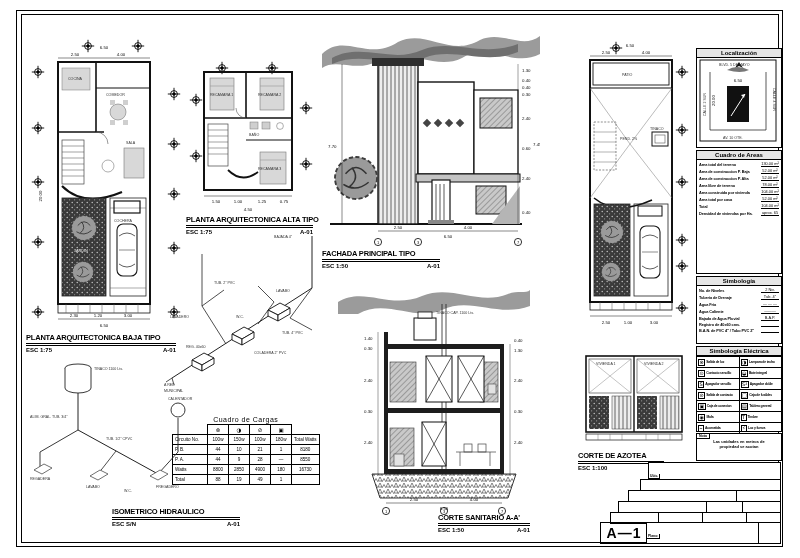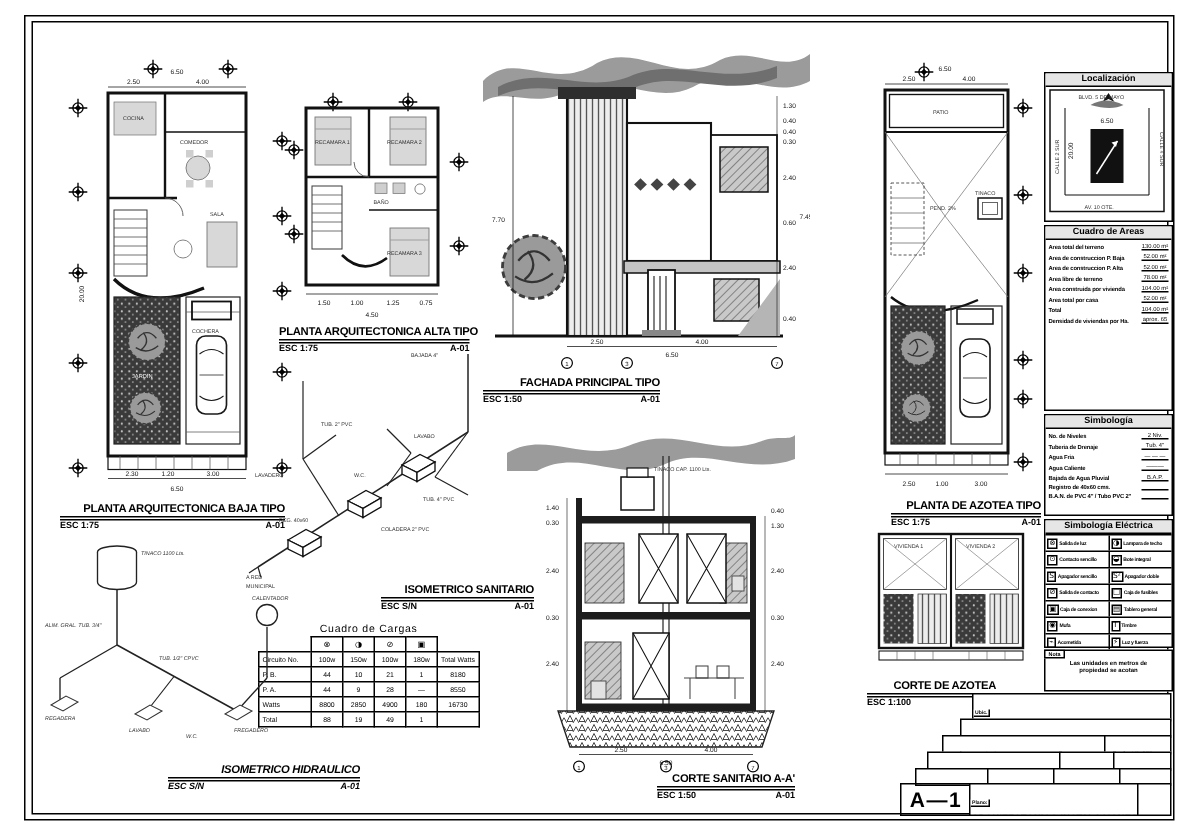--- a/index.html
+++ b/index.html
@@ -1,21 +1,21 @@
 <!DOCTYPE html>
 <html><head>
 <meta charset="utf-8">
 <style>
   html,body{margin:0;padding:0;background:#fff;}
   .sheet{position:relative;width:800px;height:558px;background:#fff;overflow:hidden;
          font-family:"Liberation Sans",sans-serif;color:#000;}
   .frame-outer{position:absolute;left:16px;top:10px;right:17px;bottom:11px;border:1.8px solid #000;}
   .frame-inner{position:absolute;left:21px;top:14px;right:21px;bottom:15px;border:0.8px solid #000;}
   figure{position:absolute;margin:0;}
-  .cap{font-weight:bold;color:#000;text-align:right;}
+  .cap{font-weight:bold;color:#000;}
   .cap .t{display:block;font-size:7.5px;line-height:8.5px;border-bottom:1.6px solid #000;
           white-space:nowrap;letter-spacing:-0.2px;}
   .cap .r{display:flex;justify-content:space-between;font-size:6px;border-top:0.6px solid #000;
           margin-top:1px;padding-top:1px;}
   svg text{font-family:"Liberation Sans",sans-serif;fill:#111;}
   .dim{font-size:4.4px;}
   .dimc{font-size:4.4px;text-anchor:middle;}
   .lbl{font-size:3.6px;fill:#333;}
   .lblw{font-size:3.8px;fill:#eee;}
   .box{position:absolute;border:1px solid #000;background:#fff;}
@@ -91,21 +91,21 @@
         </g>
       <g id="car">
           <rect x="-10" y="-26" width="20" height="52" rx="6" fill="#fff" stroke="#1a1a1a" stroke-width="1.1"></rect>
         <path d="M-8 -14 Q0 -20 8 -14 M-8 14 Q0 20 8 14" stroke="#1a1a1a" fill="none" stroke-width="0.7"></path>
         <line x1="-8" y1="0" x2="8" y2="0" stroke="#1a1a1a" stroke-width="0.5"></line>
         </g>
     </defs>
   </svg>
 
   
-  <figure style="left:40px;top:36px;">
+  <figure style="left:26px;top:36px;">
     <svg width="158" height="294" viewBox="0 0 158 294">
       <use href="#axm" transform="translate(62,10)"></use>
         <use href="#axm" transform="translate(112,10)"></use>
       <use href="#axm" transform="translate(12,36)"></use>
         <use href="#axm" transform="translate(12,92)"></use>
       <use href="#axm" transform="translate(12,146)"></use>
         <use href="#axm" transform="translate(12,206)"></use>
       <use href="#axm" transform="translate(12,276)"></use>
         <use href="#axm" transform="translate(148,58)"></use>
       <use href="#axm" transform="translate(148,108)"></use>
@@ -323,27 +323,20 @@
       <line x1="46" y1="262" x2="46" y2="270" stroke="#555" stroke-width="0.5"></line>
       <line x1="58" y1="262" x2="58" y2="270" stroke="#555" stroke-width="0.5"></line>
       <line x1="70" y1="262" x2="70" y2="270" stroke="#555" stroke-width="0.5"></line>
       <line x1="82" y1="262" x2="82" y2="270" stroke="#555" stroke-width="0.5"></line>
       <line x1="94" y1="262" x2="94" y2="270" stroke="#555" stroke-width="0.5"></line>
       <line x1="24" y1="276" x2="106" y2="276" stroke="#111" stroke-width="0.5"></line>
       <text class="dimc" x="40" y="284">2.50</text>
       <text class="dimc" x="62" y="284">1.00</text>
       <text class="dimc" x="88" y="284">3.00</text>
     </svg>
-    <figcaption class="cap" style="margin-left:28px;width:100px;">
-      <span class="t">PLANTA DE AZOTEA TIPO</span>
-      <span class="r">
-          <span>ESC 1:75</span>
-      <span>A-01</span>
-        </span>
-    </figcaption>
   </figure>
 
   
   <figure style="left:162px;top:226px;">
     <svg width="172" height="170" viewBox="0 0 172 170">
       <line x1="10" y1="152" x2="150" y2="62" stroke="#222" stroke-width="1"></line>
       <line x1="150" y1="62" x2="150" y2="10" stroke="#222" stroke-width="1"></line>
       <line x1="150" y1="62" x2="128" y2="92" stroke="#222" stroke-width="0.8"></line>
       <line x1="128" y1="92" x2="150" y2="104" stroke="#222" stroke-width="0.8"></line>
       <line x1="64" y1="118" x2="40" y2="80" stroke="#222" stroke-width="0.8"></line>
@@ -367,27 +360,20 @@
       <text class="lbl" x="52" y="58">TUB. 2" PVC</text>
       <text class="lbl" x="120" y="108">TUB. 4" PVC</text>
       <text class="lbl" x="114" y="66">LAVABO</text>
       <text class="lbl" x="74" y="92">W.C.</text>
       <text class="lbl" x="24" y="122">REG. 40x60</text>
       <text class="lbl" x="8" y="92">LAVADERO</text>
       <text class="lbl" x="92" y="128">COLADERA 2" PVC</text>
       <text class="lbl" x="2" y="160">A RED</text>
       <text class="lbl" x="2" y="166">MUNICIPAL</text>
     </svg>
-    <figcaption class="cap" style="margin-left:92px;width:102px;margin-top:-12px;">
-      <span class="t">ISOMETRICO SANITARIO</span>
-      <span class="r">
-          <span>ESC S/N</span>
-      <span>A-01</span>
-        </span>
-    </figcaption>
   </figure>
 
   
   <div class="abs" style="position:absolute;left:172px;top:416px;">
     <div class="cargas-title">Cuadro de Cargas</div>
     <table class="cg">
       <tbody>
           <tr>
         <td class="nb"></td>
         <td><span class="sym">⊗</span></td>
@@ -434,21 +420,21 @@
         <td>19</td>
             <td>49</td>
         <td>1</td>
             <td></td>
       </tr>
     </tbody>
       </table>
   </div>
 
   
-  <figure style="left:28px;top:352px;font-style:italic;">
+  <figure style="left:28px;top:352px;">
     <svg width="190" height="152" viewBox="0 0 190 152">
       <ellipse cx="50" cy="16" rx="13" ry="4" fill="#fff" stroke="#222" stroke-width="0.9"></ellipse>
       <path d="M37 16 v20 a13 5 0 0 0 26 0 v-20" fill="#fff" stroke="#222" stroke-width="0.9"></path>
       <line x1="50" y1="41" x2="50" y2="78" stroke="#222" stroke-width="1"></line>
       <line x1="50" y1="78" x2="130" y2="122" stroke="#222" stroke-width="1"></line>
       <line x1="50" y1="78" x2="12" y2="100" stroke="#222" stroke-width="0.9"></line>
       <line x1="12" y1="100" x2="12" y2="118" stroke="#222" stroke-width="0.9"></line>
       <line x1="88" y1="99" x2="70" y2="122" stroke="#222" stroke-width="0.8"></line>
       <line x1="130" y1="122" x2="150" y2="100" stroke="#222" stroke-width="0.9"></line>
       <line x1="150" y1="100" x2="150" y2="66" stroke="#222" stroke-width="0.9"></line>

